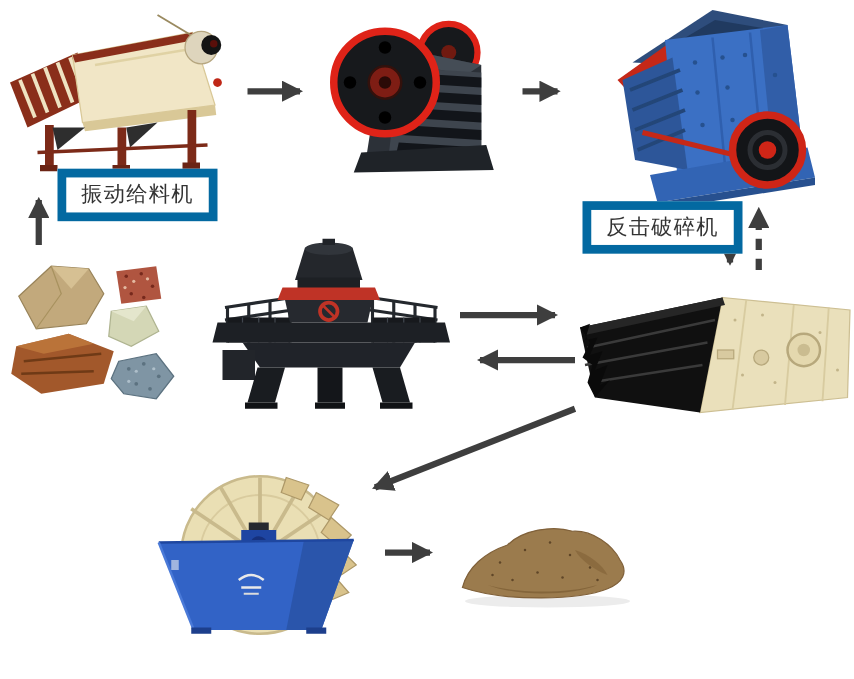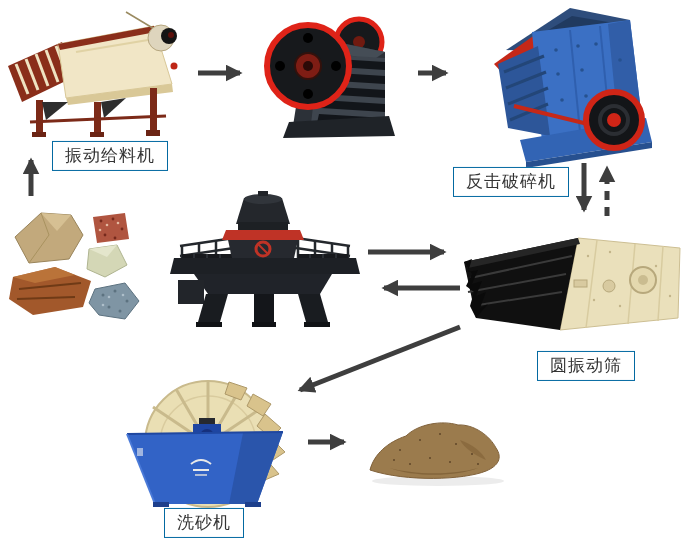--- a/index.html
+++ b/index.html
@@ -3,21 +3,21 @@
 <meta charset="utf-8">
 <style>
   html,body{margin:0;padding:0;background:#fff;}
   #canvas{
     position:relative;width:683px;height:543px;background:#ffffff;overflow:hidden;
     font-family:"Liberation Sans","DejaVu Sans",sans-serif;
   }
   .abs{position:absolute;}
   .label{
     position:absolute;transform:translate(-50%,-50%);
-    background:#ffffff;border:1px solid #0369a1;color:#333333;
+    background:#ffffff;border:7px solid #0369a1;color:#333333;
     font-size:17px;line-height:1.3;padding:3px 12px;letter-spacing:1px;white-space:nowrap;
   }
   svg{display:block;overflow:visible;}
   #arrow-layer{position:absolute;left:0;top:0;pointer-events:none;}
 </style>
 </head>
 <body>
 
 <div id="canvas">
 
@@ -303,20 +303,18 @@
       <line x1="368" y1="252" x2="444" y2="252" marker-end="url(#ah)"></line>
       <line x1="460" y1="288" x2="384" y2="288" marker-end="url(#ah)"></line>
       <line x1="460" y1="327" x2="300" y2="390" marker-end="url(#ah)"></line>
       <line x1="308" y1="442" x2="344" y2="442" marker-end="url(#ah)"></line>
     </g>
   </svg>
 
   <div class="label" style="left:110px;top:156px">振动给料机</div>
 
 
-  <div class="label" style="left:511px;top:182px">反击破碎机</div>
-
-  <div class="label" style="left:586px;top:366px">圆振动筛</div>
-
-
-  <div class="label" style="left:204px;top:523px">洗砂机</div>
+  <div class="label" style="left:530px;top:182px">反击破碎机</div>
+
+
+
 
 </div>
 
 </body></html>

